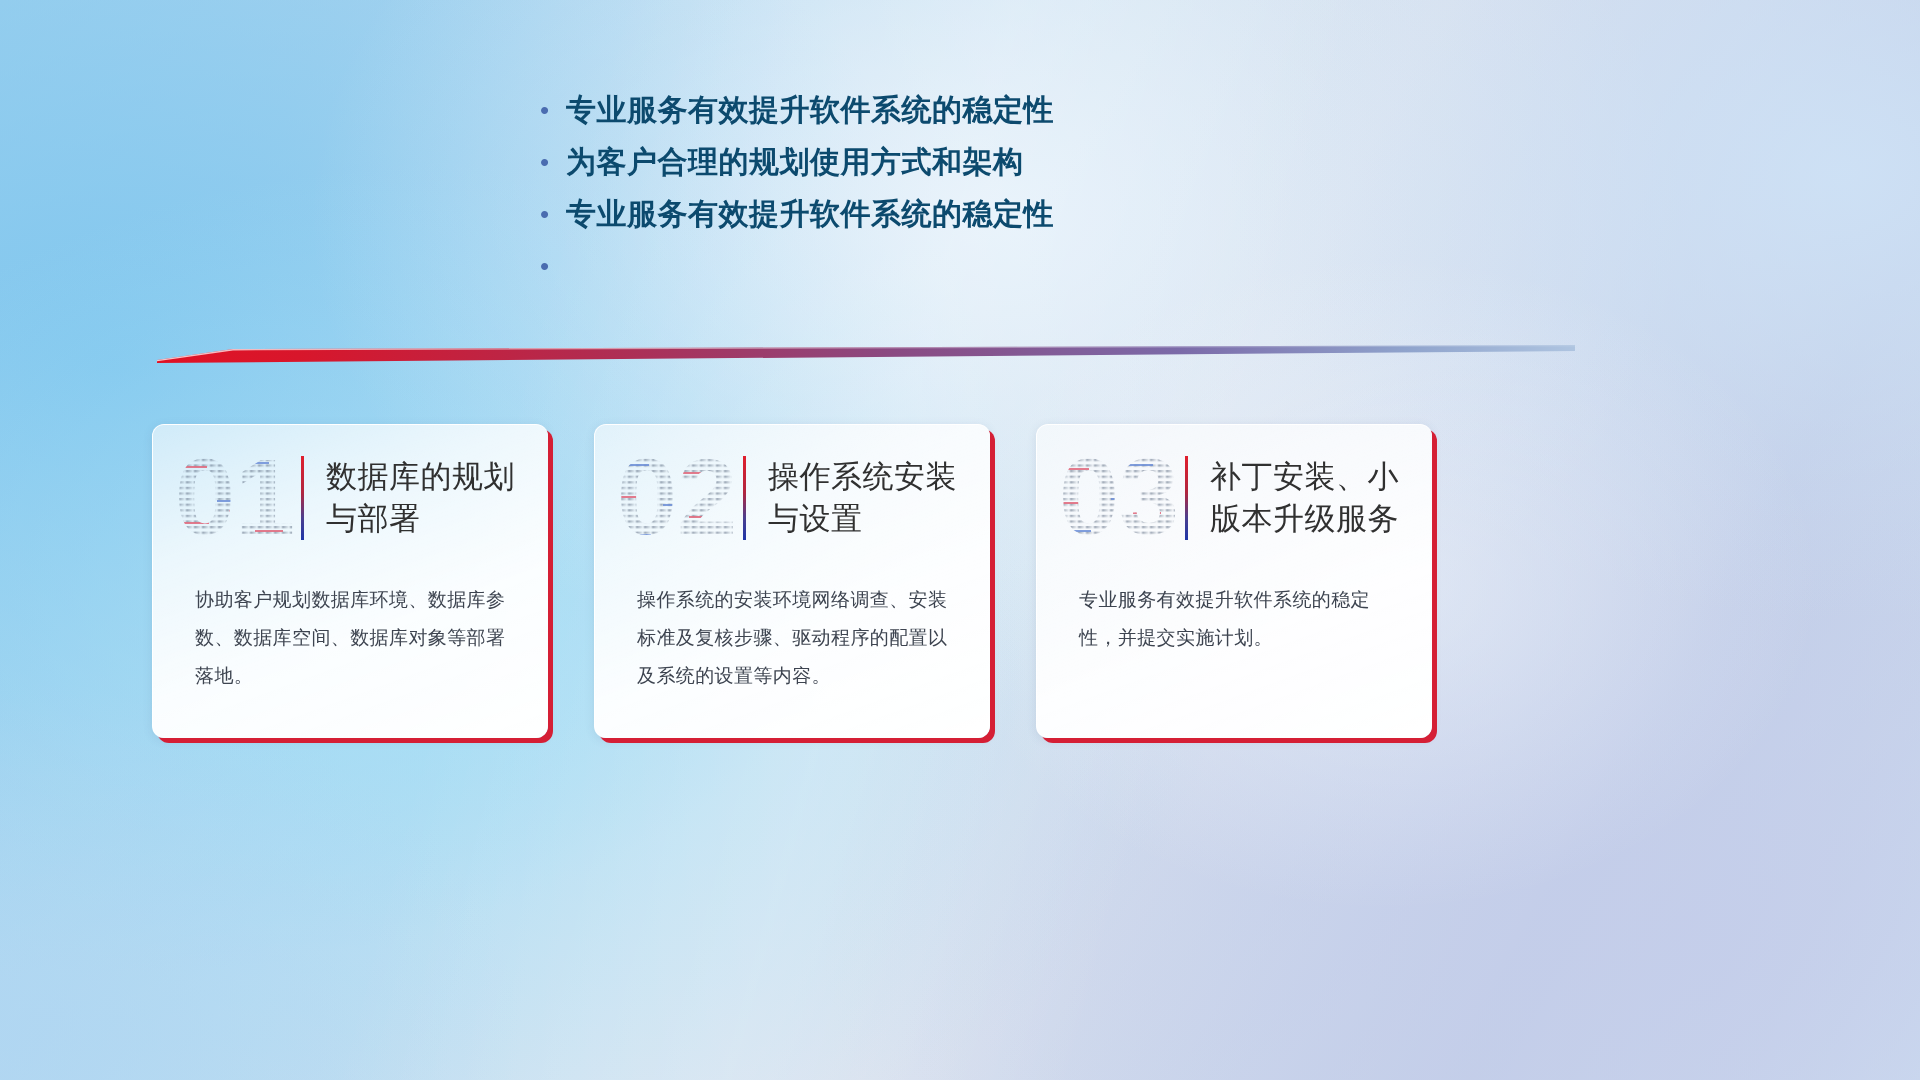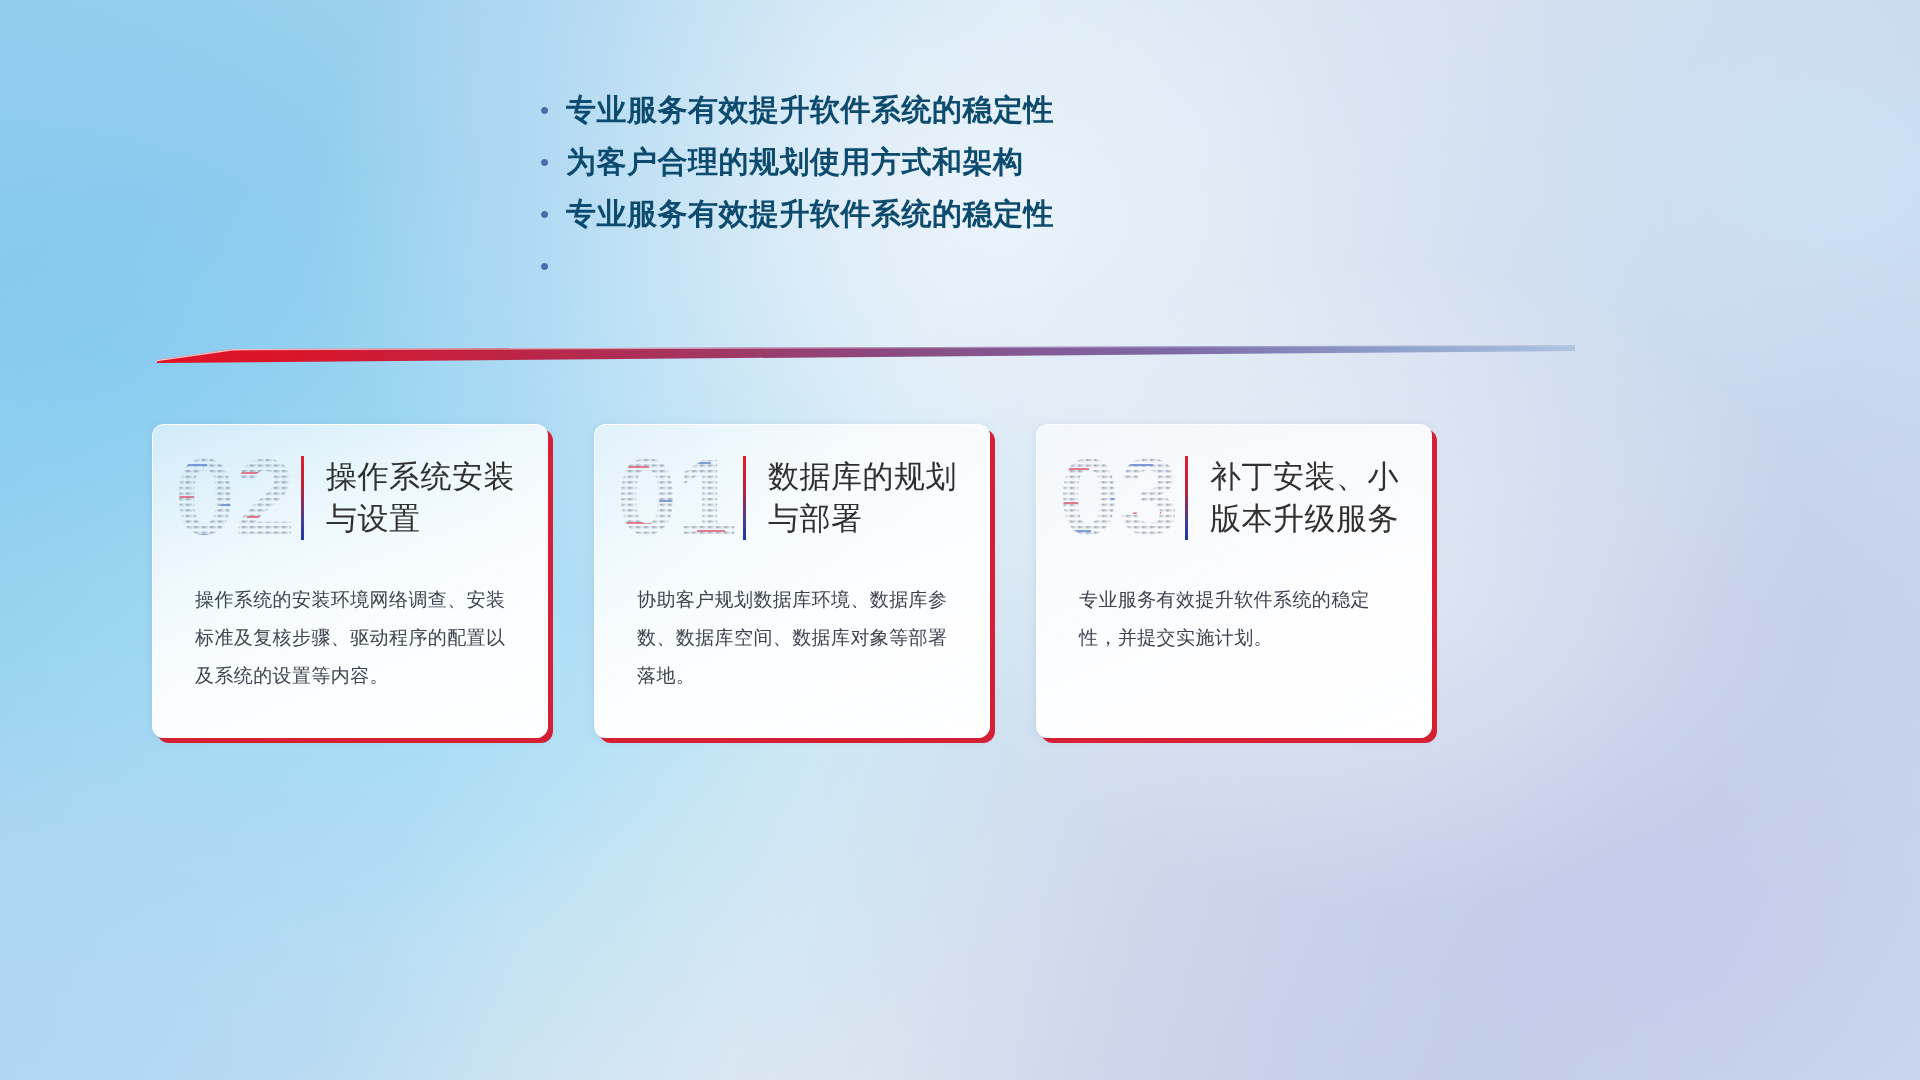--- a/index.html
+++ b/index.html
@@ -237,20 +237,62 @@
           <stop offset="0.55" stop-color="#ffffff" stop-opacity="0.35"></stop>
           <stop offset="1" stop-color="#ffffff" stop-opacity="0.10"></stop>
         </linearGradient>
       </defs>
       <path d="M2,18 L78,7 L1420,3 L1420,9 L2,21 Z" fill="url(#divgrad)"></path>
       <path d="M2,18 L78,7 L1420,3 L1420,4.4 L78,8.4 L2,19.2 Z" fill="url(#divhi)"></path>
     </svg>
   </div>
 
   <div id="cards">
+
+    <div class="card card-1">
+      <div class="card-inner">
+        <div class="card-head">
+          <div class="card-num">
+            <svg viewBox="0 0 132 112" aria-hidden="true">
+              <defs>
+                <linearGradient id="numfade1" x1="0" y1="0" x2="1" y2="0">
+                  <stop offset="0" stop-color="#5b6a80" stop-opacity="0.05"></stop>
+                  <stop offset="0.25" stop-color="#5b6a80" stop-opacity="0.55"></stop>
+                  <stop offset="0.62" stop-color="#5b6a80" stop-opacity="0.30"></stop>
+                  <stop offset="1" stop-color="#5b6a80" stop-opacity="0.04"></stop>
+                </linearGradient>
+                <pattern id="stripes1" width="8" height="5.6" patternUnits="userSpaceOnUse">
+                  <rect x="0" y="0" width="8" height="2.3" fill="url(#numfade1)"></rect>
+                </pattern>
+                <mask id="numtxt1">
+                  <text x="66" y="92" text-anchor="middle" font-family="Liberation Sans, DejaVu Sans, sans-serif" font-size="108" font-weight="bold" fill="#fff">01</text>
+                </mask>
+                <clipPath id="numclip1">
+                  <text x="66" y="92" text-anchor="middle" font-family="Liberation Sans, DejaVu Sans, sans-serif" font-size="108" font-weight="bold">01</text>
+                </clipPath>
+              </defs>
+              <g mask="url(#numtxt1)">
+                <rect x="0" y="0" width="132" height="112" fill="url(#stripes1)"></rect>
+              </g>
+              <g clip-path="url(#numclip1)" opacity="0.85">
+                <rect x="8" y="24" width="30" height="2" fill="#e0667a"></rect>
+                <rect x="74" y="20" width="26" height="2" fill="#6d8fd8"></rect>
+                <rect x="48" y="58" width="24" height="2" fill="#6d8fd8"></rect>
+                <rect x="60" y="68" width="30" height="2" fill="#e0667a"></rect>
+                <rect x="6" y="80" width="34" height="2" fill="#e0667a"></rect>
+                <rect x="86" y="88" width="28" height="2" fill="#e0667a"></rect>
+              </g>
+            </svg>
+          </div>
+          <div class="card-bar"></div>
+          <div class="card-title">数据库的规划与部署</div>
+        </div>
+        <div class="card-body">协助客户规划数据库环境、数据库参数、数据库空间、数据库对象等部署落地。</div>
+      </div>
+    </div>
 
     <div class="card card-2">
       <div class="card-inner">
         <div class="card-head">
           <div class="card-num">
             <svg viewBox="0 0 132 112" aria-hidden="true">
               <defs>
                 <linearGradient id="numfade2" x1="0" y1="0" x2="1" y2="0">
                   <stop offset="0" stop-color="#5b6a80" stop-opacity="0.05"></stop>
                   <stop offset="0.25" stop-color="#5b6a80" stop-opacity="0.55"></stop>
@@ -280,62 +322,20 @@
               </g>
             </svg>
           </div>
           <div class="card-bar"></div>
           <div class="card-title">操作系统安装与设置</div>
         </div>
         <div class="card-body">操作系统的安装环境网络调查、安装标准及复核步骤、驱动程序的配置以及系统的设置等内容。</div>
       </div>
     </div>
 
-    <div class="card card-1">
-      <div class="card-inner">
-        <div class="card-head">
-          <div class="card-num">
-            <svg viewBox="0 0 132 112" aria-hidden="true">
-              <defs>
-                <linearGradient id="numfade1" x1="0" y1="0" x2="1" y2="0">
-                  <stop offset="0" stop-color="#5b6a80" stop-opacity="0.05"></stop>
-                  <stop offset="0.25" stop-color="#5b6a80" stop-opacity="0.55"></stop>
-                  <stop offset="0.62" stop-color="#5b6a80" stop-opacity="0.30"></stop>
-                  <stop offset="1" stop-color="#5b6a80" stop-opacity="0.04"></stop>
-                </linearGradient>
-                <pattern id="stripes1" width="8" height="5.6" patternUnits="userSpaceOnUse">
-                  <rect x="0" y="0" width="8" height="2.3" fill="url(#numfade1)"></rect>
-                </pattern>
-                <mask id="numtxt1">
-                  <text x="66" y="92" text-anchor="middle" font-family="Liberation Sans, DejaVu Sans, sans-serif" font-size="108" font-weight="bold" fill="#fff">01</text>
-                </mask>
-                <clipPath id="numclip1">
-                  <text x="66" y="92" text-anchor="middle" font-family="Liberation Sans, DejaVu Sans, sans-serif" font-size="108" font-weight="bold">01</text>
-                </clipPath>
-              </defs>
-              <g mask="url(#numtxt1)">
-                <rect x="0" y="0" width="132" height="112" fill="url(#stripes1)"></rect>
-              </g>
-              <g clip-path="url(#numclip1)" opacity="0.85">
-                <rect x="8" y="24" width="30" height="2" fill="#e0667a"></rect>
-                <rect x="74" y="20" width="26" height="2" fill="#6d8fd8"></rect>
-                <rect x="48" y="58" width="24" height="2" fill="#6d8fd8"></rect>
-                <rect x="60" y="68" width="30" height="2" fill="#e0667a"></rect>
-                <rect x="6" y="80" width="34" height="2" fill="#e0667a"></rect>
-                <rect x="86" y="88" width="28" height="2" fill="#e0667a"></rect>
-              </g>
-            </svg>
-          </div>
-          <div class="card-bar"></div>
-          <div class="card-title">数据库的规划与部署</div>
-        </div>
-        <div class="card-body">协助客户规划数据库环境、数据库参数、数据库空间、数据库对象等部署落地。</div>
-      </div>
-    </div>
-
     <div class="card card-3">
       <div class="card-inner">
         <div class="card-head">
           <div class="card-num">
             <svg viewBox="0 0 132 112" aria-hidden="true">
               <defs>
                 <linearGradient id="numfade3" x1="0" y1="0" x2="1" y2="0">
                   <stop offset="0" stop-color="#5b6a80" stop-opacity="0.05"></stop>
                   <stop offset="0.25" stop-color="#5b6a80" stop-opacity="0.55"></stop>
                   <stop offset="0.62" stop-color="#5b6a80" stop-opacity="0.30"></stop>

